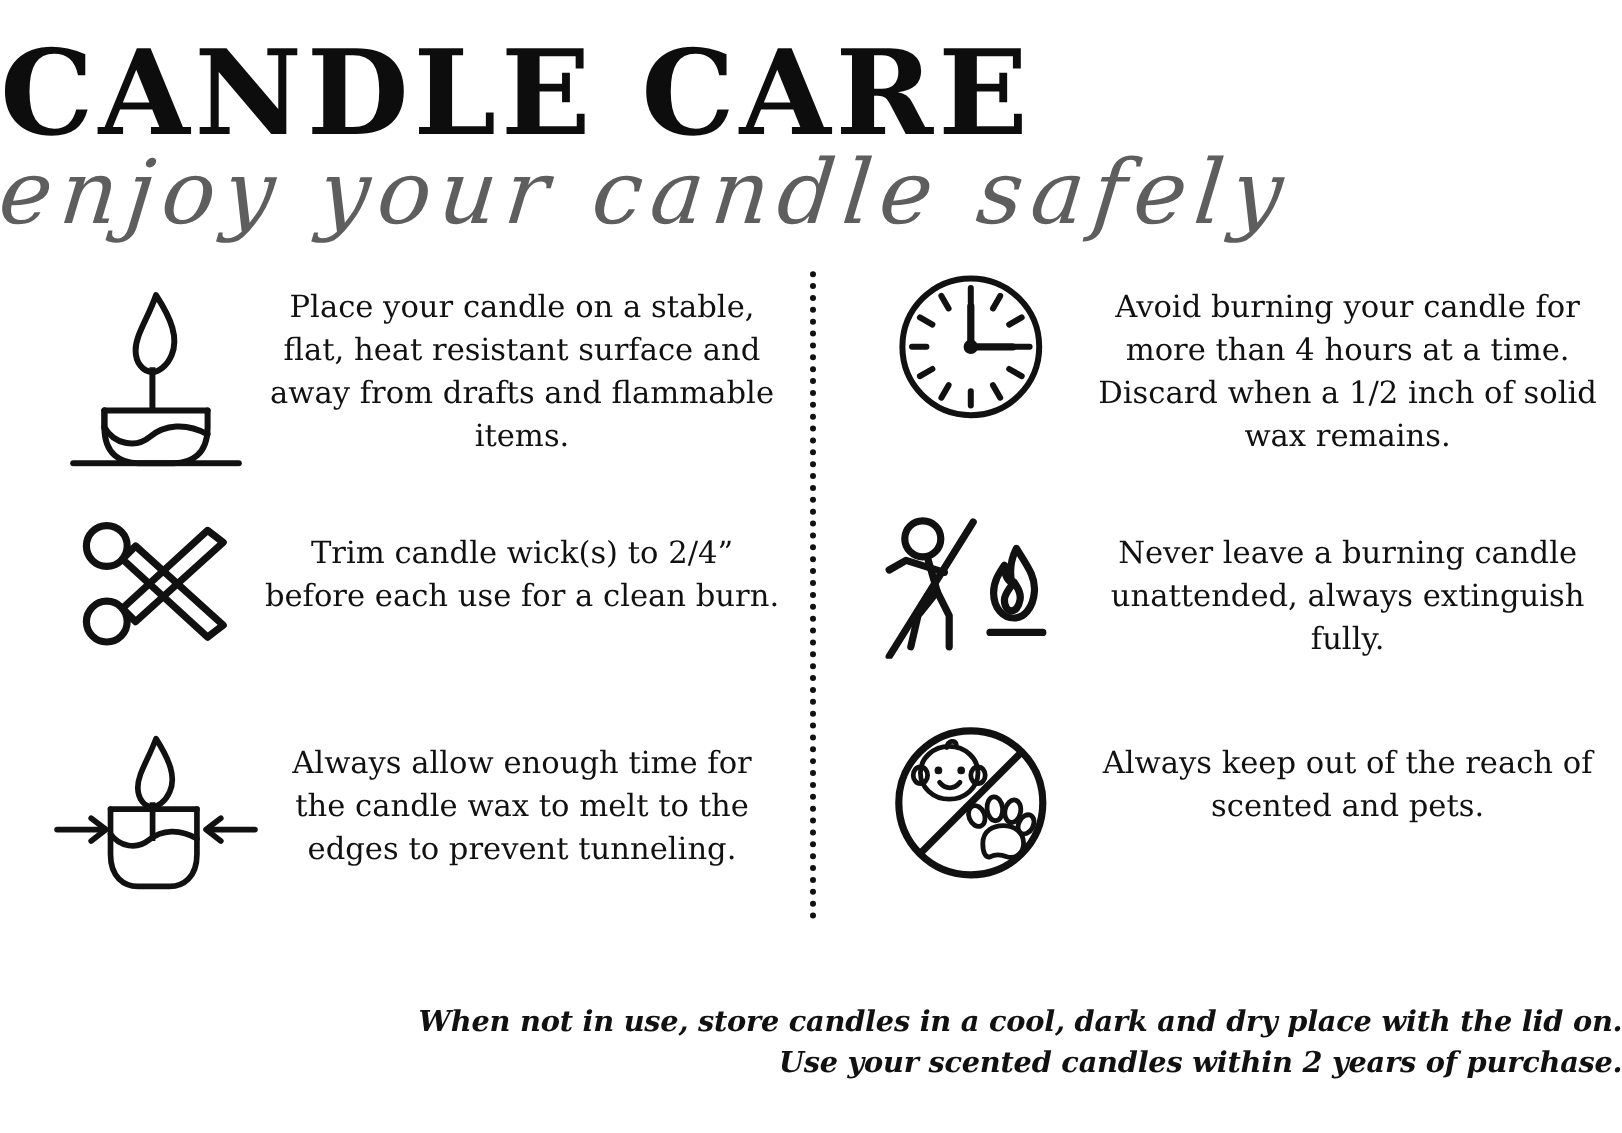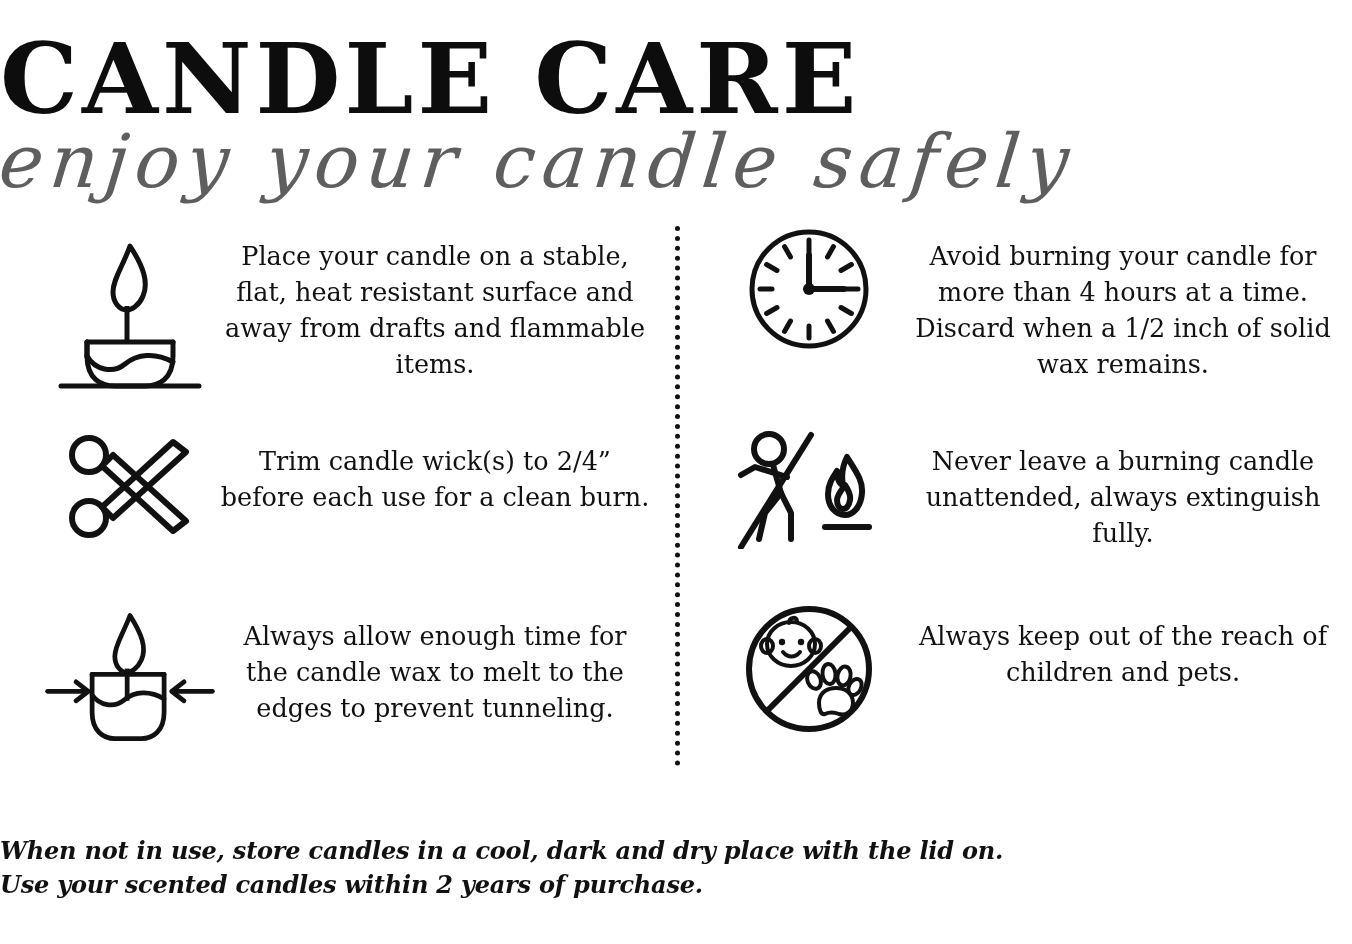--- a/index.html
+++ b/index.html
@@ -107,21 +107,21 @@
   .col-right .row-h-1 { height: 205px; }
   .col-right .row-h-2 { height: 175px; }
   .col-right .row-h-3 { height: 160px; }
 
   
   .footer {
     position: absolute;
     left: 0;
     bottom: 42px;
     width: 100%;
-    text-align: left;
+    text-align: right;
   }
   .footer-line {
     font-family: "DejaVu Serif", serif;
     font-style: italic;
     font-weight: 700;
     font-size: 24px;
     line-height: 34px;
     color: #111111;
     letter-spacing: -0.2px;
   }
@@ -288,21 +288,21 @@
 
           <ellipse cx="70" cy="76" rx="6.5" ry="9" transform="rotate(-22 70 76)" stroke-width="4"></ellipse>
           <ellipse cx="85" cy="70" rx="6.5" ry="10" transform="rotate(-6 85 70)" stroke-width="4"></ellipse>
           <ellipse cx="100" cy="72" rx="6.5" ry="9.5" transform="rotate(12 100 72)" stroke-width="4"></ellipse>
           <ellipse cx="111" cy="83" rx="6" ry="8.5" transform="rotate(28 111 83)" stroke-width="4"></ellipse>
           <path d="M75 99 C75 88, 84 84, 92 84 C101 84, 109 89, 109 99
                    C109 108, 101 112, 95 110 C90 108, 85 108, 81 110
                    C77 111, 75 106, 75 99 Z" stroke-width="4"></path>
         </svg>
       </div>
-      <div class="tip-text">Always keep out of the reach of children and pets.</div>
+      <div class="tip-text">Always keep out of the reach of scented and pets.</div>
     </div>
 
   </div>
 </div>
 
 <div class="footer">
   <div class="footer-line">When not in use, store candles in a cool, dark and dry place with the lid on.</div>
   <div class="footer-line">Use your scented candles within 2 years of purchase.</div>
 </div>
 

